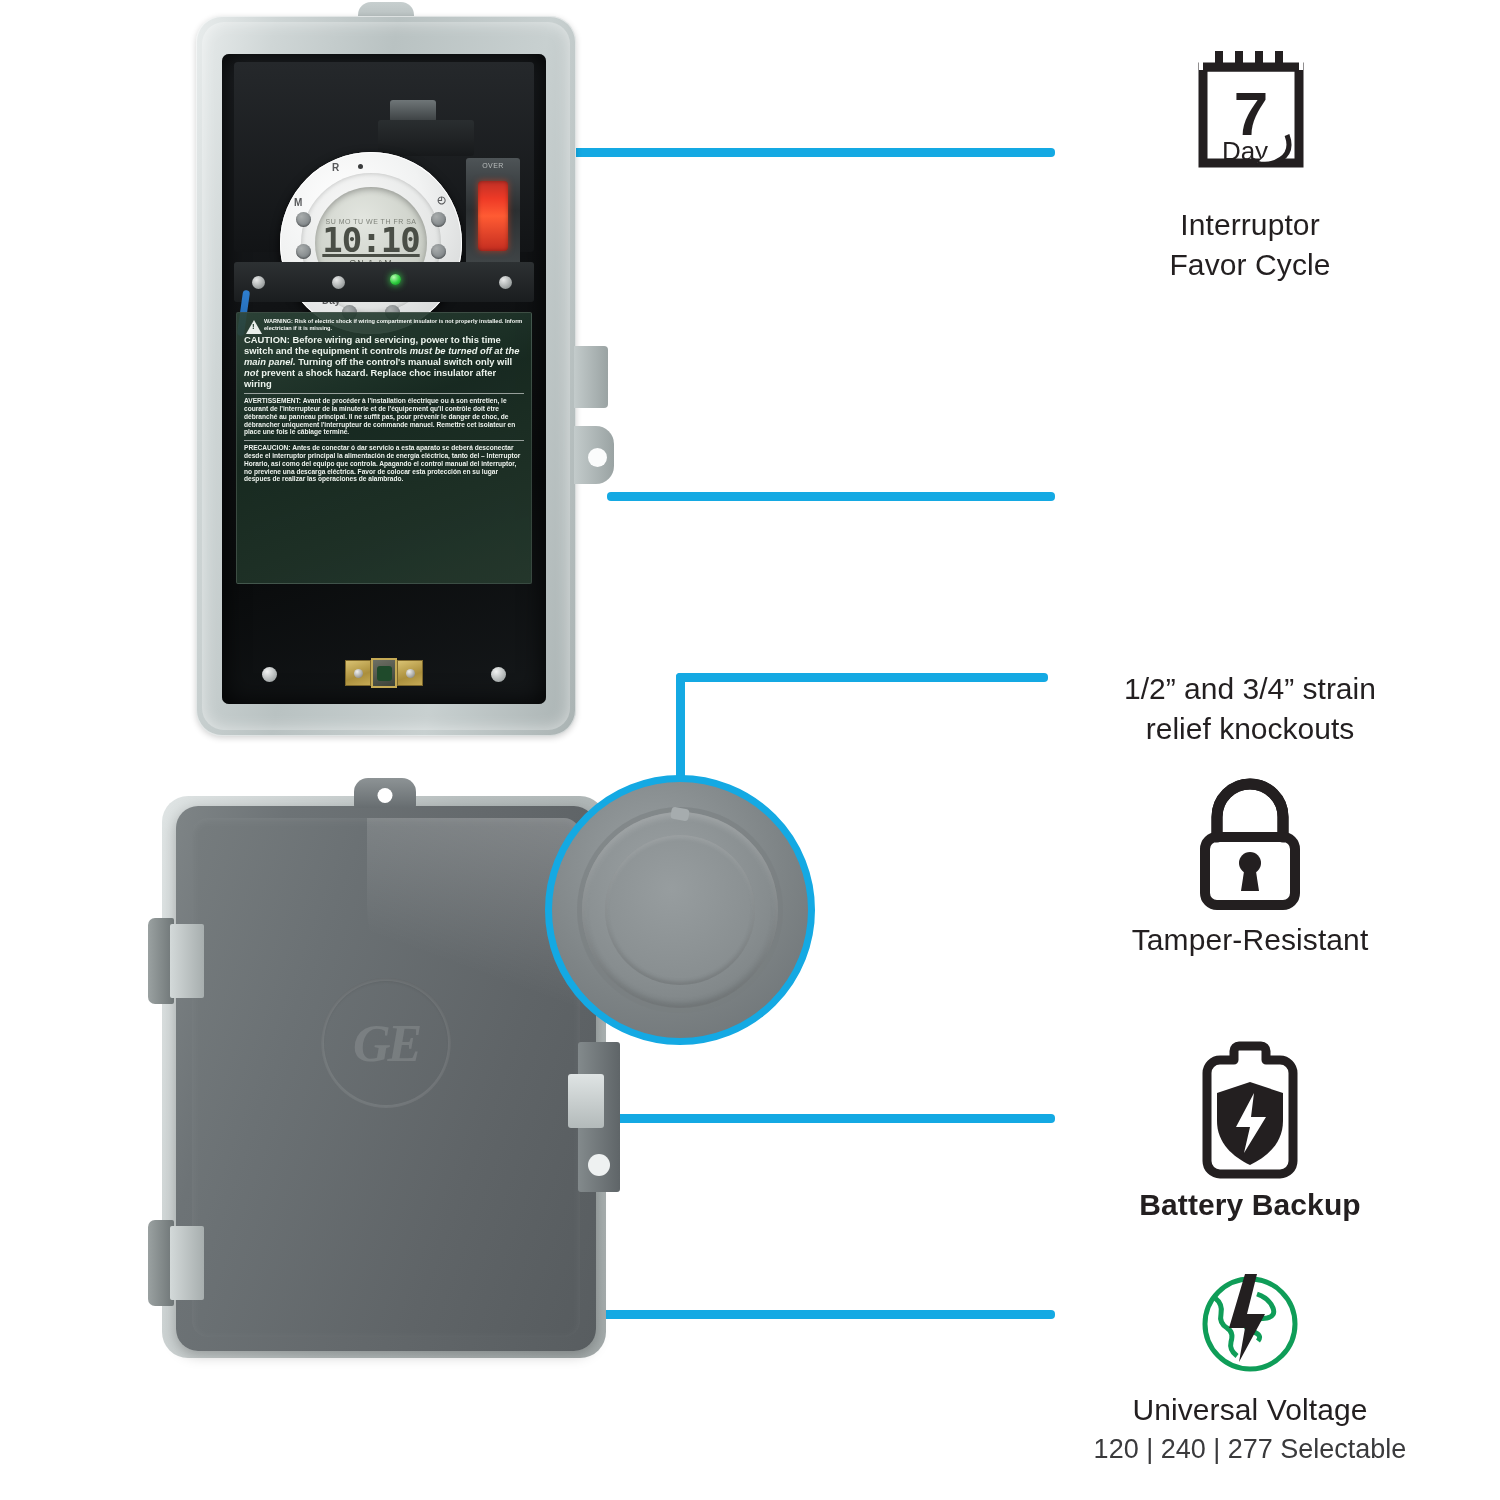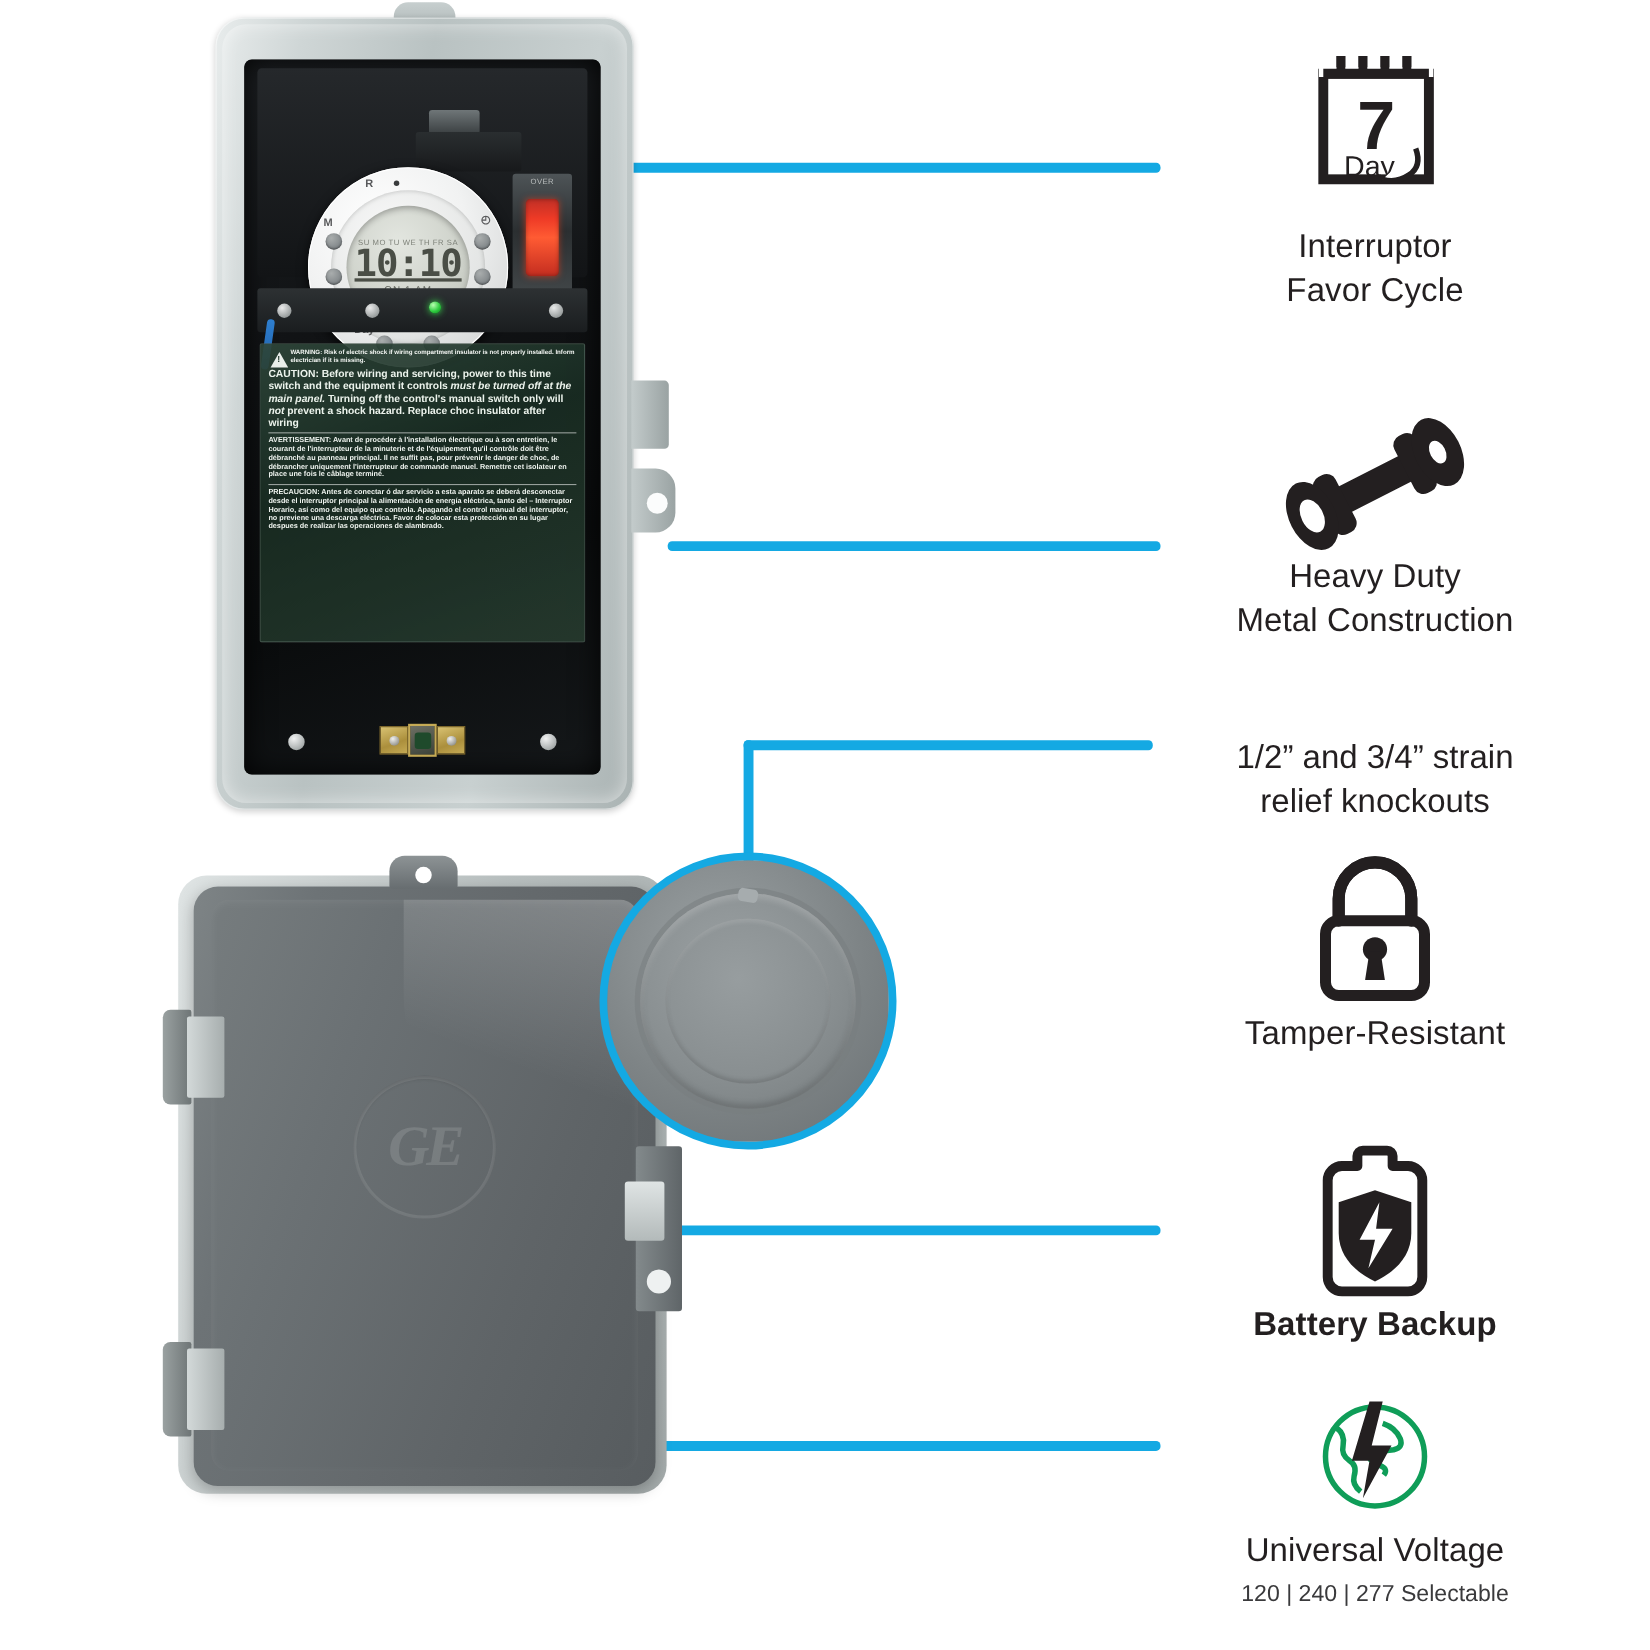--- a/index.html
+++ b/index.html
@@ -8,21 +8,21 @@
 
   .stage { position:absolute; left:0; top:0; width:1500px; height:1500px; }
 
   
   .cl { position:absolute; background:#14a9e3; border-radius:4px; }
 
   
   .feat { position:absolute; width:440px; text-align:center; }
   .feat .icon-wrap { display:flex; align-items:center; justify-content:center; }
   .feat .lbl { font-size:30px; line-height:40px; color:#231f20; letter-spacing:.1px; }
-  .feat .sub { font-size:21px; line-height:30px; color:#3a3a3c; margin-top:4px; }
+  .feat .sub { font-size:27px; line-height:30px; color:#3a3a3c; margin-top:4px; }
 
   .callout-text { position:absolute; width:360px; text-align:center;
                   font-size:30px; line-height:40px; color:#231f20; }
 
   
   .unit-open { position:absolute; left:196px; top:16px; width:380px; height:720px; }
   .uo-shell {
     position:absolute; inset:0;
     background:linear-gradient(100deg,#e8ecec 0%,#cfd6d6 16%,#b9c2c2 40%,#c8d0d0 70%,#aab3b3 100%);
     border-radius:26px;
@@ -333,37 +333,20 @@
         <line x1="28" y1="22" x2="124" y2="22" stroke="#231f20" stroke-width="9"></line>
         <text x="76" y="90" text-anchor="middle" font-family="Liberation Sans, sans-serif" font-size="62" font-weight="bold" fill="#231f20">7</text>
         <text x="70" y="115" text-anchor="middle" font-family="Liberation Sans, sans-serif" font-size="26" fill="#231f20">Day</text>
         <path d="M112 90 q6 16 -6 24 q-12 8 -24 4" fill="#ffffff" stroke="#231f20" stroke-width="5"></path>
       </svg>
     </div>
     <div class="lbl">Interruptor</div>
     <div class="lbl">Favor Cycle</div>
   </div>
 
-  <div class="feat" style="left:1030px; top:375px;">
-    <div class="icon-wrap">
-      <svg width="180" height="130" viewBox="0 0 180 130" aria-hidden="true">
-        <g transform="rotate(-27 90 65)">
-          <rect x="55" y="52" width="70" height="26" rx="5" fill="#231f20"></rect>
-          <rect x="38" y="36" width="22" height="58" rx="9" fill="#231f20"></rect>
-          <rect x="120" y="36" width="22" height="58" rx="9" fill="#231f20"></rect>
-          <ellipse cx="26" cy="65" rx="21" ry="33" fill="#231f20"></ellipse>
-          <ellipse cx="26" cy="65" rx="10" ry="16" fill="#ffffff"></ellipse>
-          <ellipse cx="154" cy="65" rx="21" ry="33" fill="#231f20"></ellipse>
-          <ellipse cx="154" cy="65" rx="7" ry="11" fill="#ffffff"></ellipse>
-        </g>
-      </svg>
-    </div>
-    <div class="lbl">Heavy Duty</div>
-    <div class="lbl">Metal Construction</div>
-  </div>
 
   <div class="callout-text" style="left:1070px; top:669px; white-space:pre-line;">1/2” and 3/4” strain
 relief knockouts</div>
 
   <div class="feat" style="left:1030px; top:765px;">
     <div class="icon-wrap">
       <svg width="150" height="155" viewBox="0 0 150 155" aria-hidden="true">
         <path d="M42 72 V52 a33 33 0 0 1 66 0 V72" fill="none" stroke="#231f20" stroke-width="11" stroke-linecap="round"></path>
         <path d="M42 72 V52 a33 33 0 0 1 66 0 V72" fill="none" stroke="#231f20" stroke-width="11"></path>
         <rect x="30" y="72" width="90" height="68" rx="12" fill="none" stroke="#231f20" stroke-width="10"></rect>

